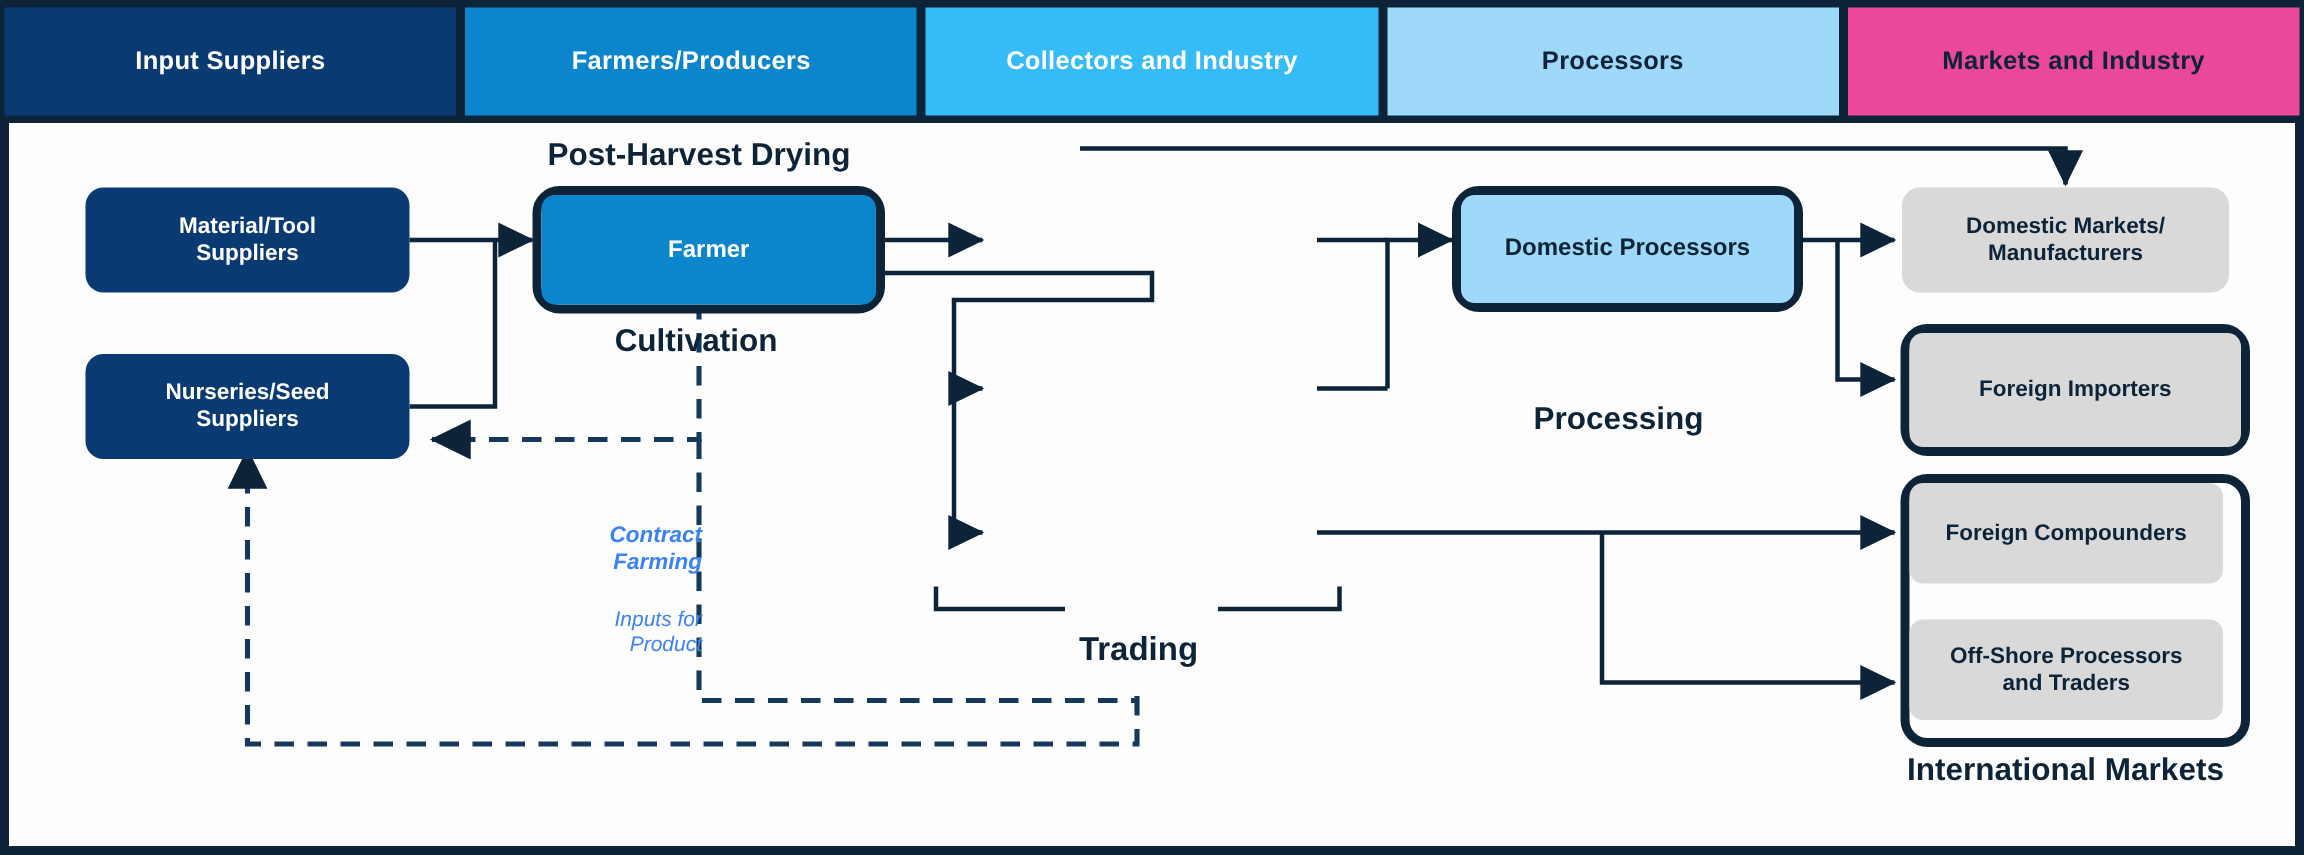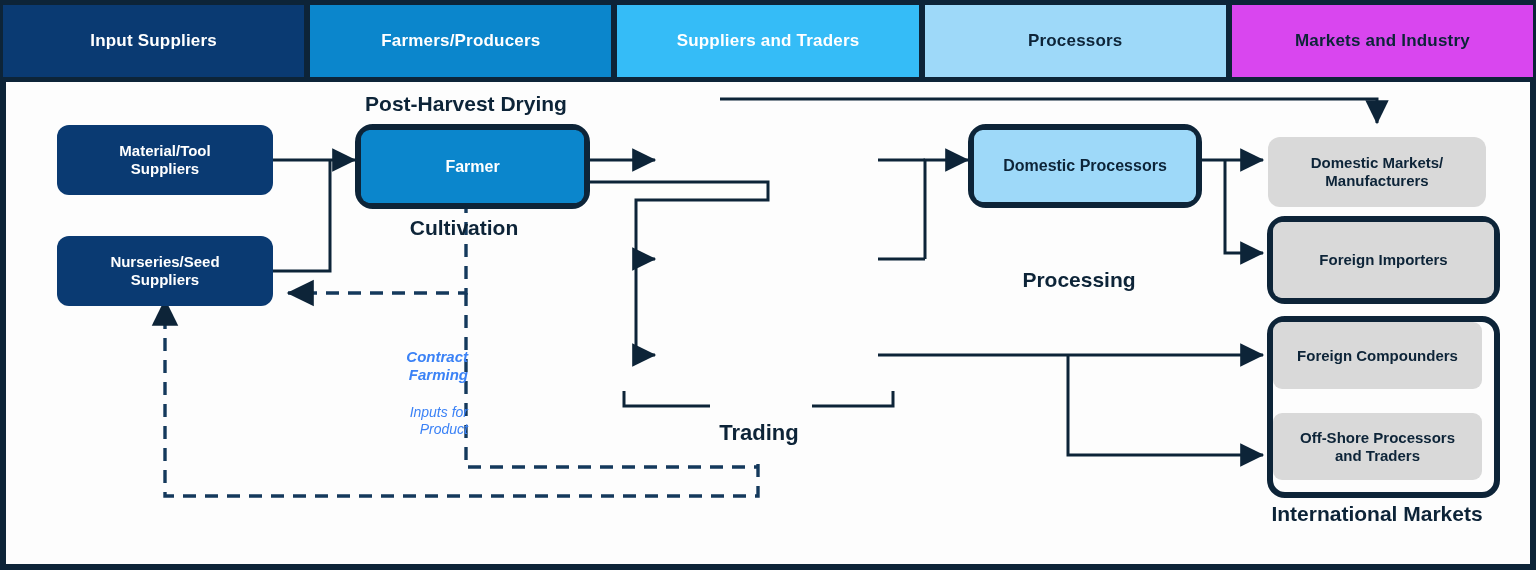--- a/index.html
+++ b/index.html
@@ -20,21 +20,21 @@
   .hdr-cell{
     flex:1 1 0;margin:5px 3px;
     display:flex;align-items:center;justify-content:center;
     font-weight:bold;font-size:17px;letter-spacing:.2px;
     text-align:center;line-height:1.15;
   }
   .hdr-c0{background:#0a3a72;color:#ffffff;}
   .hdr-c1{background:#0b86cc;color:#ffffff;}
   .hdr-c2{background:#35bcf7;color:#ffffff;}
   .hdr-c3{background:#9ed9f9;color:#0d2438;}
-  .hdr-c4{background:#d946ef;color:#0d2438;}
+  .hdr-c4{background:#ec4899;color:#0d2438;}
 
   
   #canvas{
     position:absolute;left:0;top:82px;width:1536px;height:488px;
     background:#fdfdfd;
     border-left:6px solid #0d2438;
     border-right:6px solid #0d2438;
     border-bottom:6px solid #0d2438;
     box-sizing:border-box;
   }
@@ -68,21 +68,21 @@
   .note .n-soft{font-style:italic;font-size:14px;display:block;}
 </style>
 </head>
 <body>
 
 <div id="stage">
 
   <div id="header-band">
     <div class="hdr-cell hdr-c0">Input Suppliers</div>
     <div class="hdr-cell hdr-c1">Farmers/Producers</div>
-    <div class="hdr-cell hdr-c2">Suppliers and Traders</div>
+    <div class="hdr-cell hdr-c2">Collectors and Industry</div>
     <div class="hdr-cell hdr-c3">Processors</div>
     <div class="hdr-cell hdr-c4">Markets and Industry</div>
   </div>
 
   <div id="canvas"></div>
 
   <svg id="svg-layer" viewBox="0 0 1536 570" width="1536" height="570">
     <defs>
       <marker id="ah" markerWidth="9" markerHeight="9" refX="7.6" refY="4.5" orient="auto">
         <path d="M0,0.6 L8,4.5 L0,8.4 z" fill="#0d2438"></path>
@@ -134,21 +134,21 @@
 
   <div class="framed" style="position:absolute;left:355px;top:124px;width:223px;height:73px;">
     <div class="node mid" style="left:0;top:0;right:0;bottom:0;width:auto;height:auto;position:absolute;border-radius:9px;">Farmer</div>
   </div>
 
 
   <div class="framed" style="position:absolute;left:968px;top:124px;width:222px;height:72px;">
     <div class="node pale" style="left:0;top:0;right:0;bottom:0;width:auto;height:auto;position:absolute;border-radius:9px;">Domestic Processors</div>
   </div>
 
-  <div class="node grey" style="left:1268px;top:137px;width:218px;height:70px;">Domestic Markets/<br>Manufacturers</div>
+  <div class="node grey" style="left:1268px;top:125px;width:218px;height:70px;">Domestic Markets/<br>Manufacturers</div>
 
   <div class="framed" style="position:absolute;left:1267px;top:216px;width:221px;height:76px;">
     <div class="node grey" style="left:0;top:0;right:0;bottom:0;width:auto;height:auto;position:absolute;border-radius:9px;">Foreign Importers</div>
   </div>
 
   <div class="framed" style="position:absolute;left:1267px;top:316px;width:221px;height:170px;">
     <div class="node grey" style="left:0px;top:0px;width:209px;height:67px;border-radius:9px;">Foreign Compounders</div>
     <div class="node grey" style="left:0px;top:91px;width:209px;height:67px;border-radius:9px;">Off-Shore Processors<br>and Traders</div>
   </div>
 

